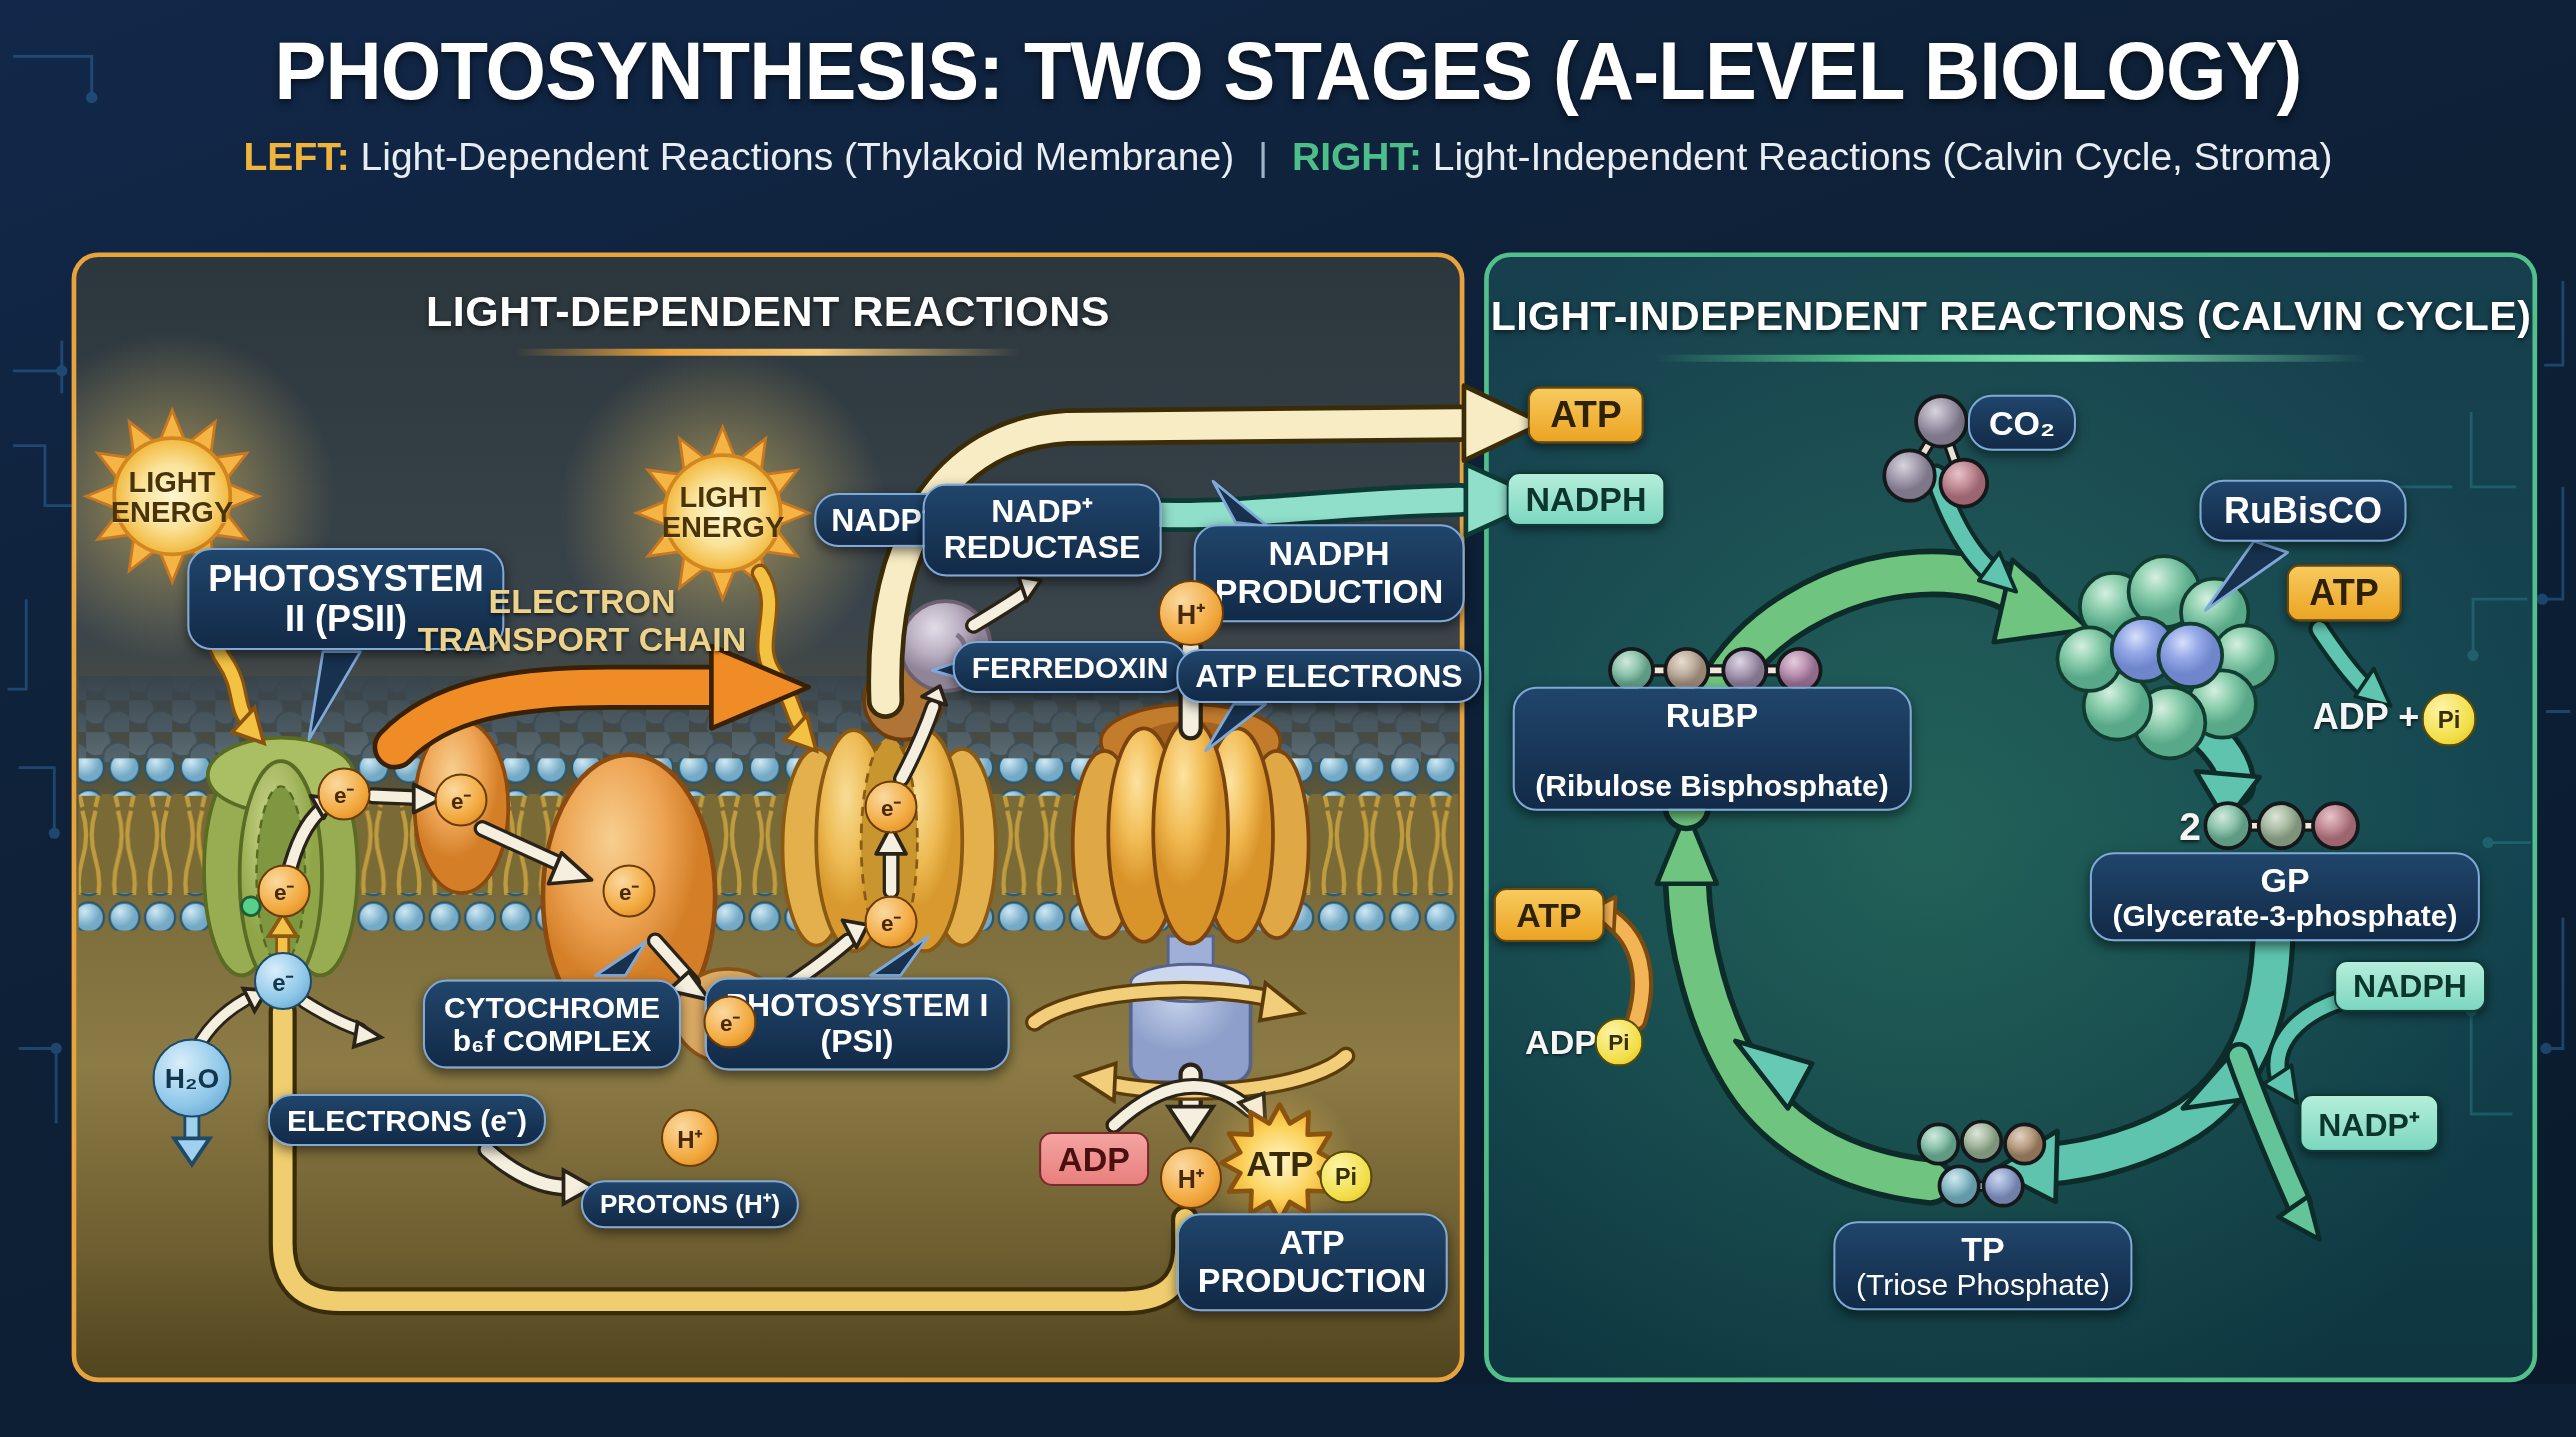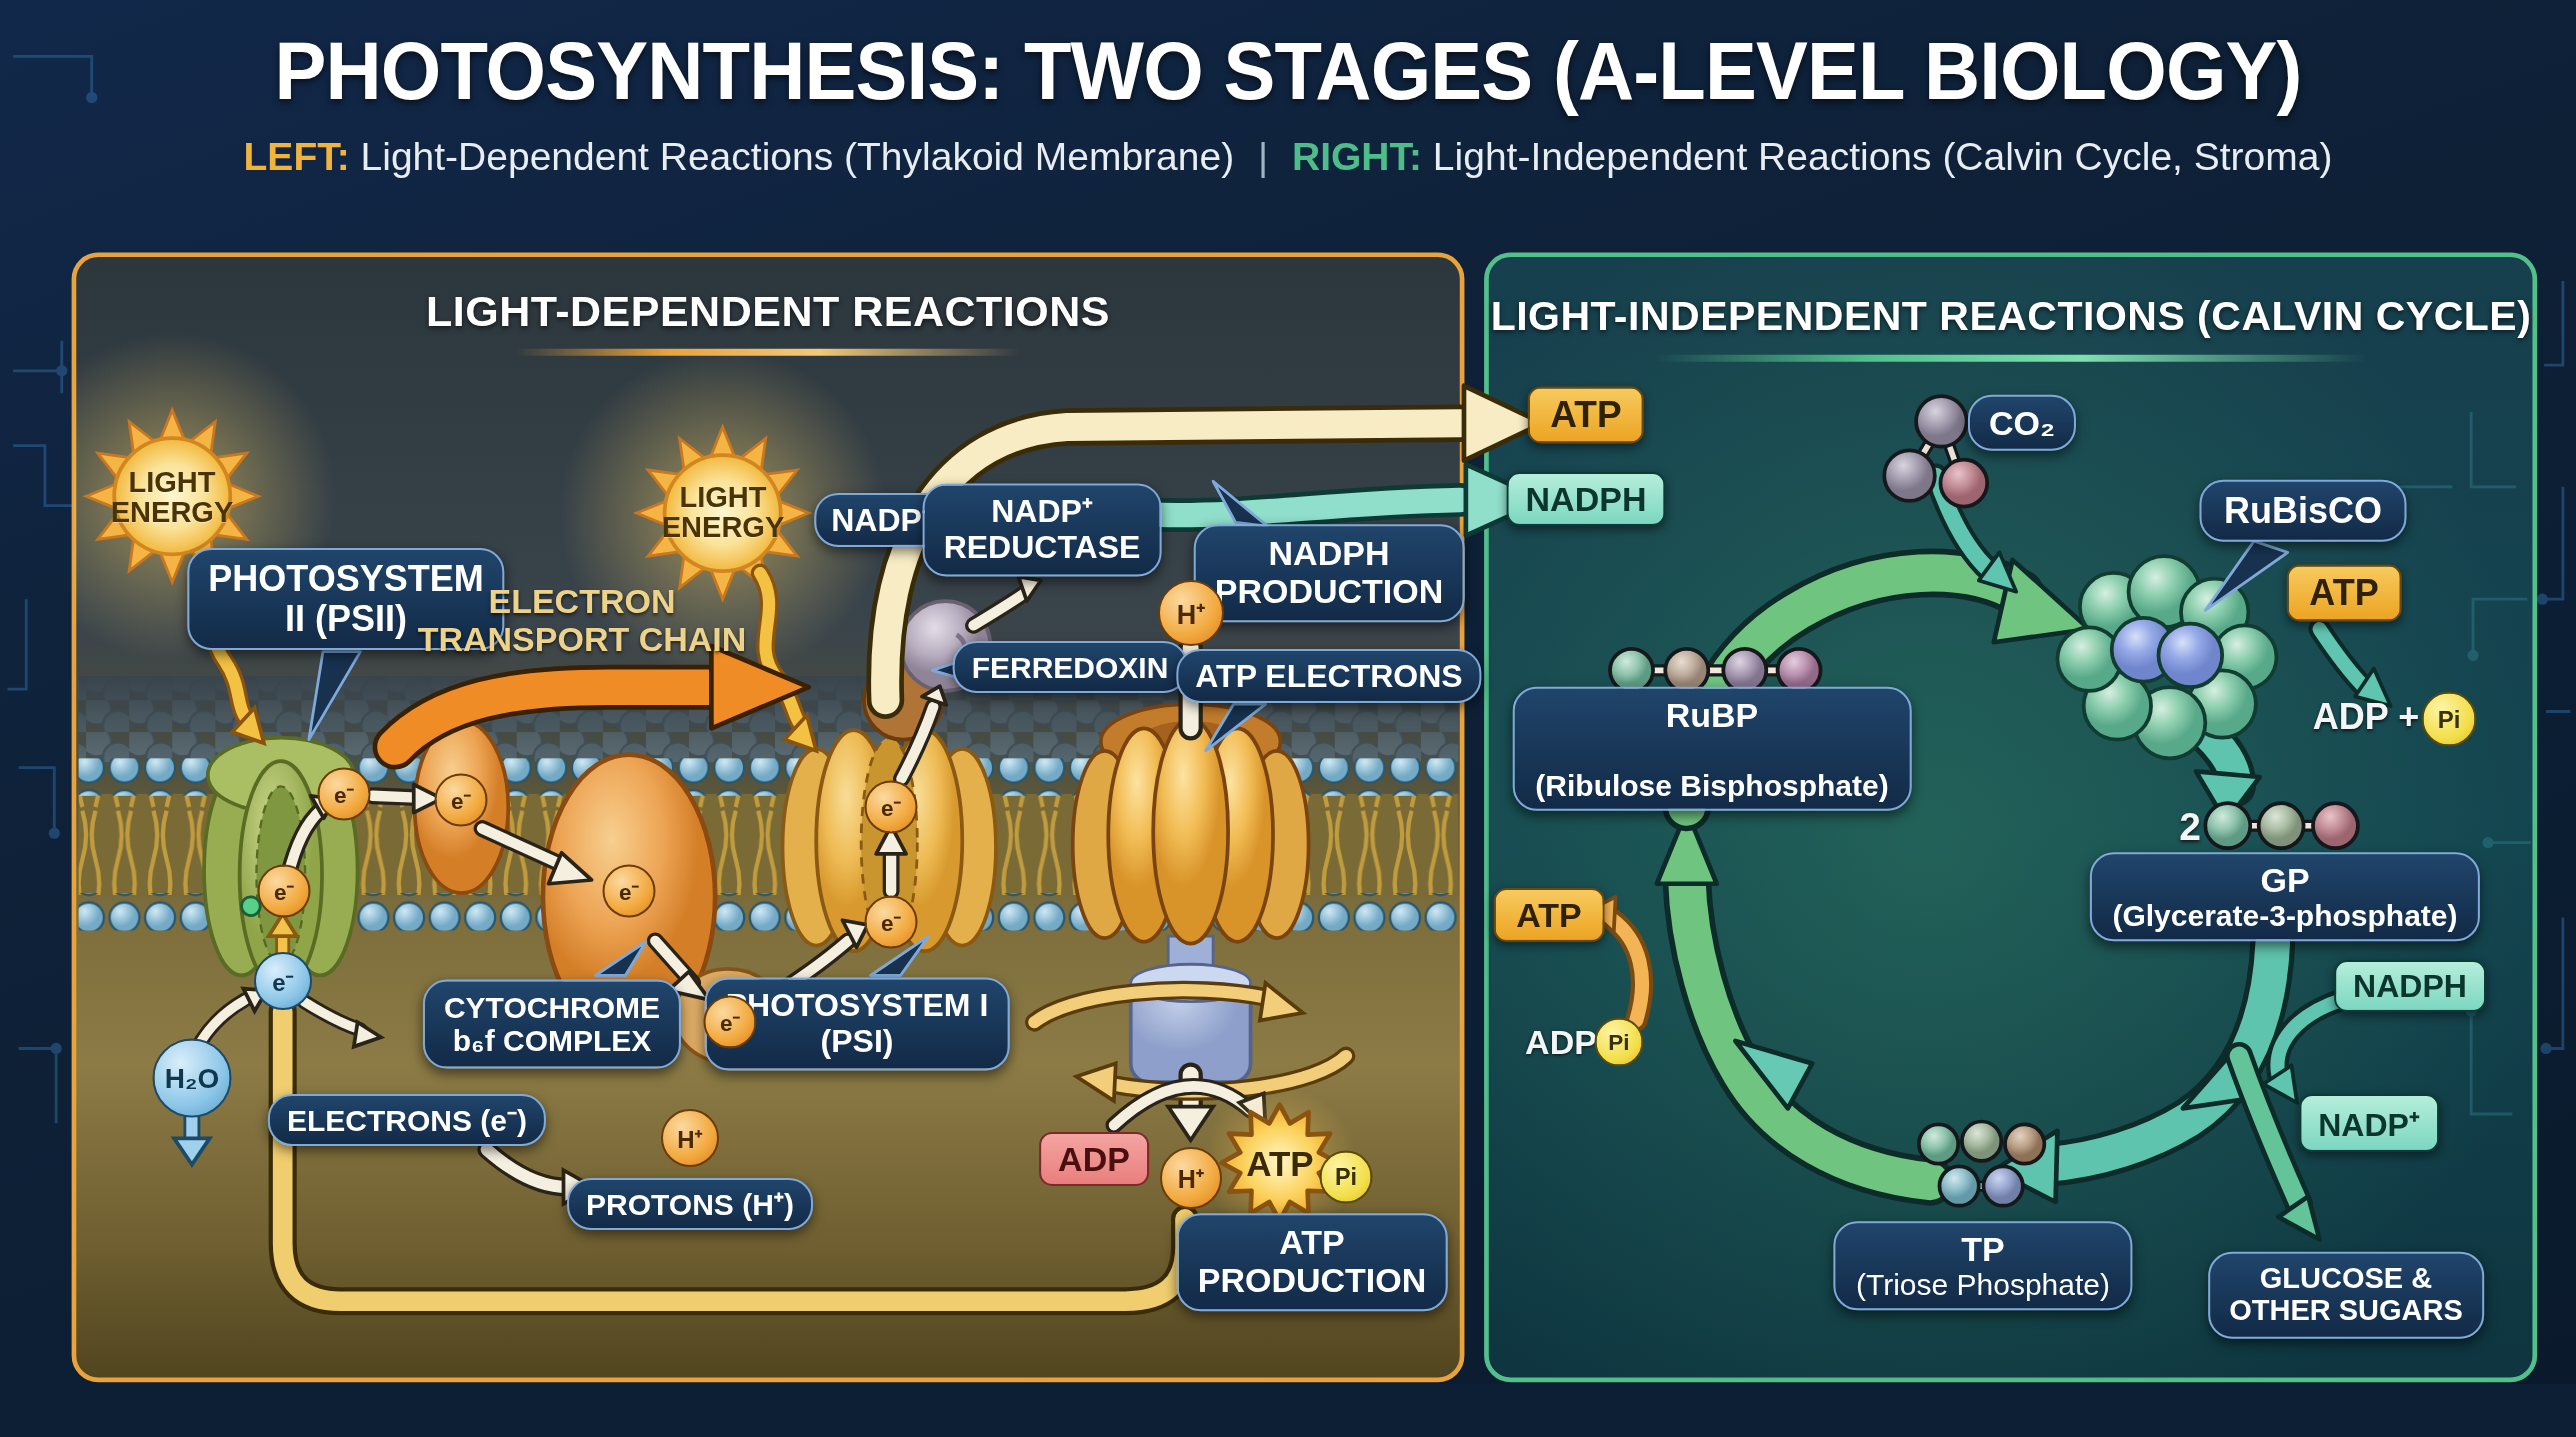--- a/index.html
+++ b/index.html
@@ -520,21 +520,21 @@
 
 <div class="lbl box-navy" style="left:552px;top:1024px;font-size:30px;">
   <div>CYTOCHROME</div>
       <div>b₆f COMPLEX</div>
 </div>
 <div class="lbl box-navy" style="left:857px;top:1024px;font-size:32px;">
   <div>PHOTOSYSTEM I</div>
       <div>(PSI)</div>
 </div>
 <div class="lbl box-navy" style="left:407px;top:1120px;font-size:30px;padding:7.5px 17px;">ELECTRONS (e⁻)</div>
-<div class="lbl box-navy" style="left:690px;top:1204px;font-size:30px;padding:7.5px 17px;">PROTONS (H⁺)</div>
+<div class="lbl box-navy" style="left:690px;top:1204px;font-size:26px;padding:7.5px 17px;">PROTONS (H⁺)</div>
 
 <div class="circle c-blue" style="left:192px;top:1078px;width:75px;height:75px;font-size:28px;">H₂O</div>
 <div class="circle c-blue" style="left:283px;top:981px;width:54px;height:54px;font-size:24px;">e⁻</div>
 
 <div class="circle c-orange" style="left:284px;top:891px;width:49px;height:49px;font-size:22.5px;">e⁻</div>
 <div class="circle c-orange" style="left:344px;top:794px;width:49px;height:49px;font-size:22.5px;">e⁻</div>
 <div class="circle c-orange" style="left:461px;top:800px;width:49px;height:49px;font-size:22.5px;">e⁻</div>
 <div class="circle c-orange" style="left:629px;top:891px;width:49px;height:49px;font-size:22.5px;">e⁻</div>
 <div class="circle c-orange" style="left:730px;top:1022px;width:49px;height:49px;font-size:22.5px;">e⁻</div>
 <div class="circle c-orange" style="left:891px;top:922px;width:49px;height:49px;font-size:22.5px;">e⁻</div>
@@ -567,24 +567,20 @@
   <div style="font-size:34px;">GP</div>
       <div style="font-weight:600;font-size:30px;">(Glycerate-3-phosphate)</div>
 </div>
 <div class="lbl badge-teal" style="left:2410px;top:986px;font-size:32px;">NADPH</div>
 <div class="lbl badge-teal" style="left:2369px;top:1123px;font-size:32px;">NADP⁺</div>
 
 <div class="lbl box-navy" style="left:1983px;top:1266px;font-size:32px;padding:7.5px 20.6px;">
   <div style="font-size:34px;">TP</div>
       <div style="font-weight:400;font-size:30px;">(Triose Phosphate)</div>
 </div>
-<div class="lbl box-navy" style="left:2346px;top:1295px;font-size:29px;">
-  <div>GLUCOSE &amp;</div>
-      <div>OTHER SUGARS</div>
-</div>
 <div class="lbl box-navy" style="left:1712px;top:749px;font-size:32px;padding:7.5px 20.6px;">
   <div style="font-size:34px;">RuBP</div>
       <div style="font-weight:600;font-size:30px;margin-top:35px;">(Ribulose Bisphosphate)</div>
 </div>
 <div class="lbl badge-gold" style="left:1549px;top:915px;font-size:34px;">ATP</div>
 <div class="lbl white-strong" style="left:1561px;top:1042px;font-size:34px;">ADP</div>
 <div class="circle c-yellow" style="left:1619px;top:1042px;width:45px;height:45px;font-size:22.5px;">Pi</div>
 
 </div>
 

